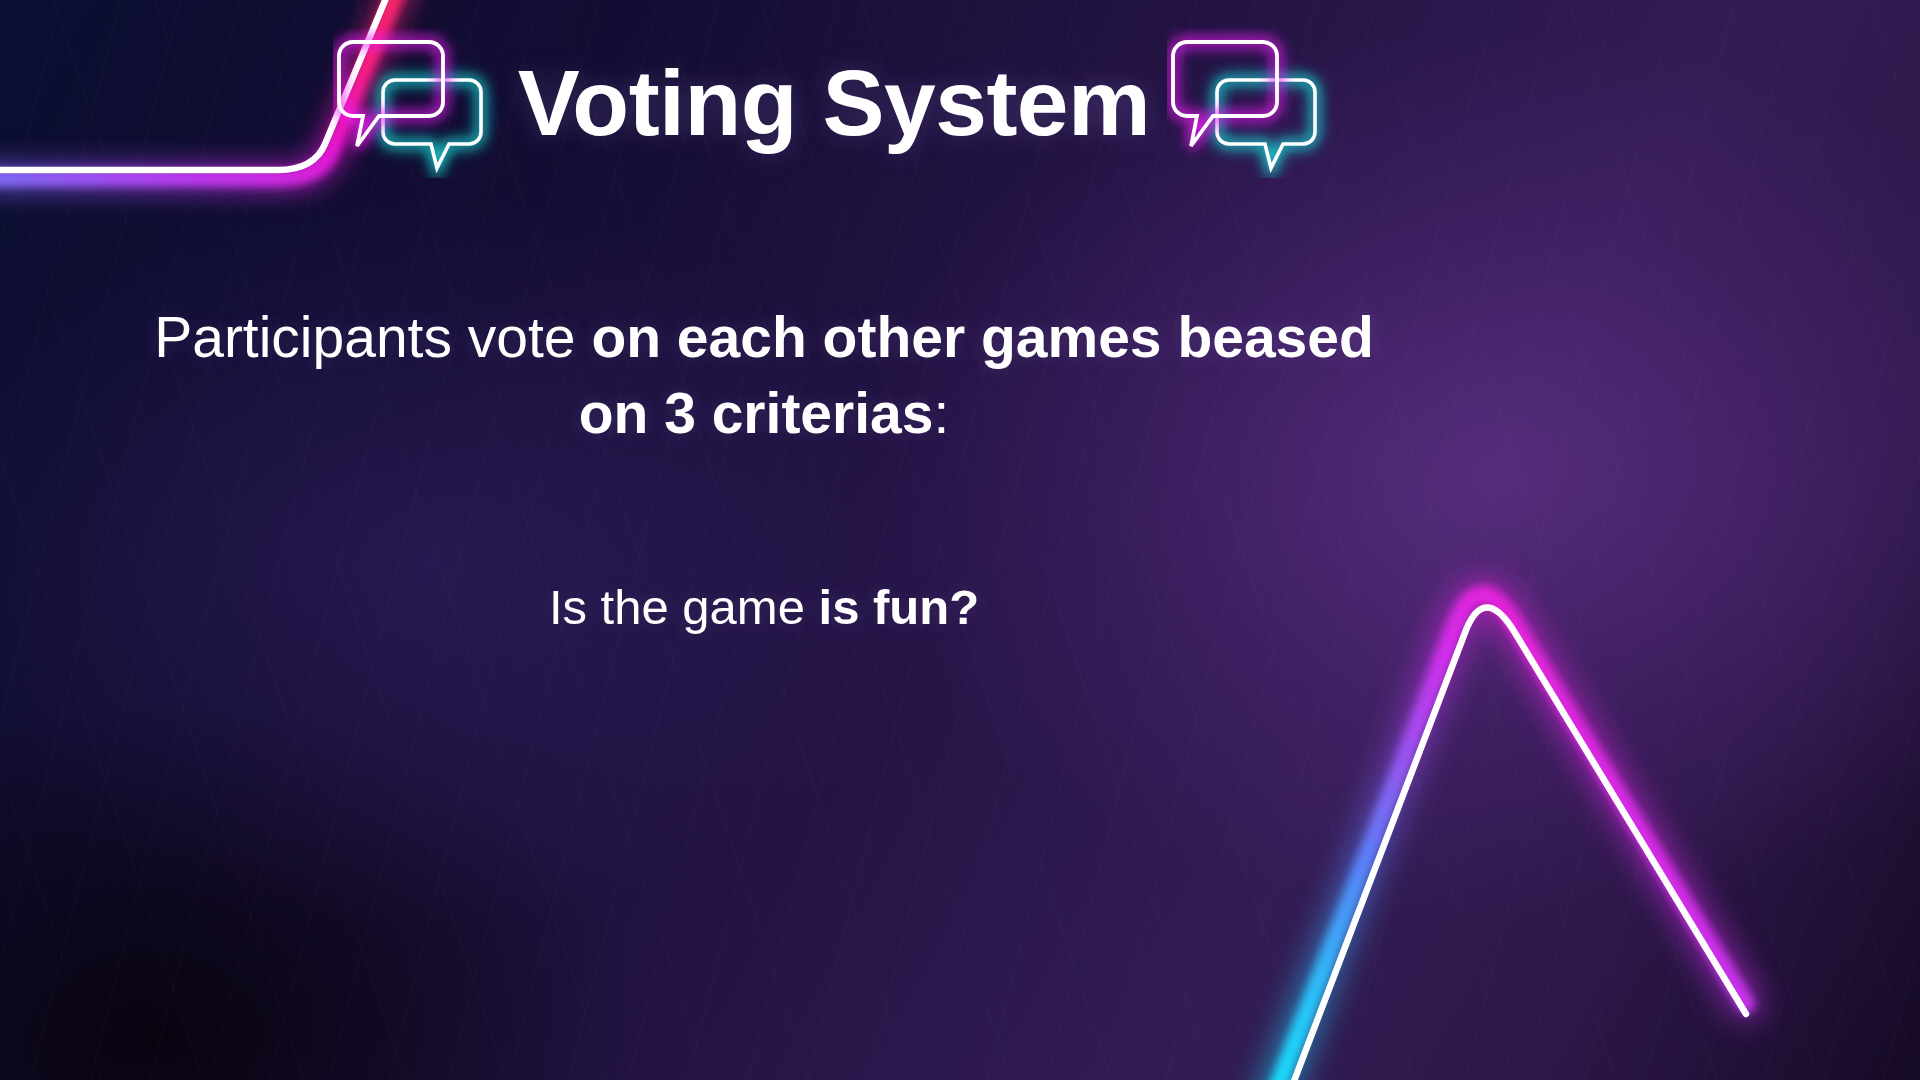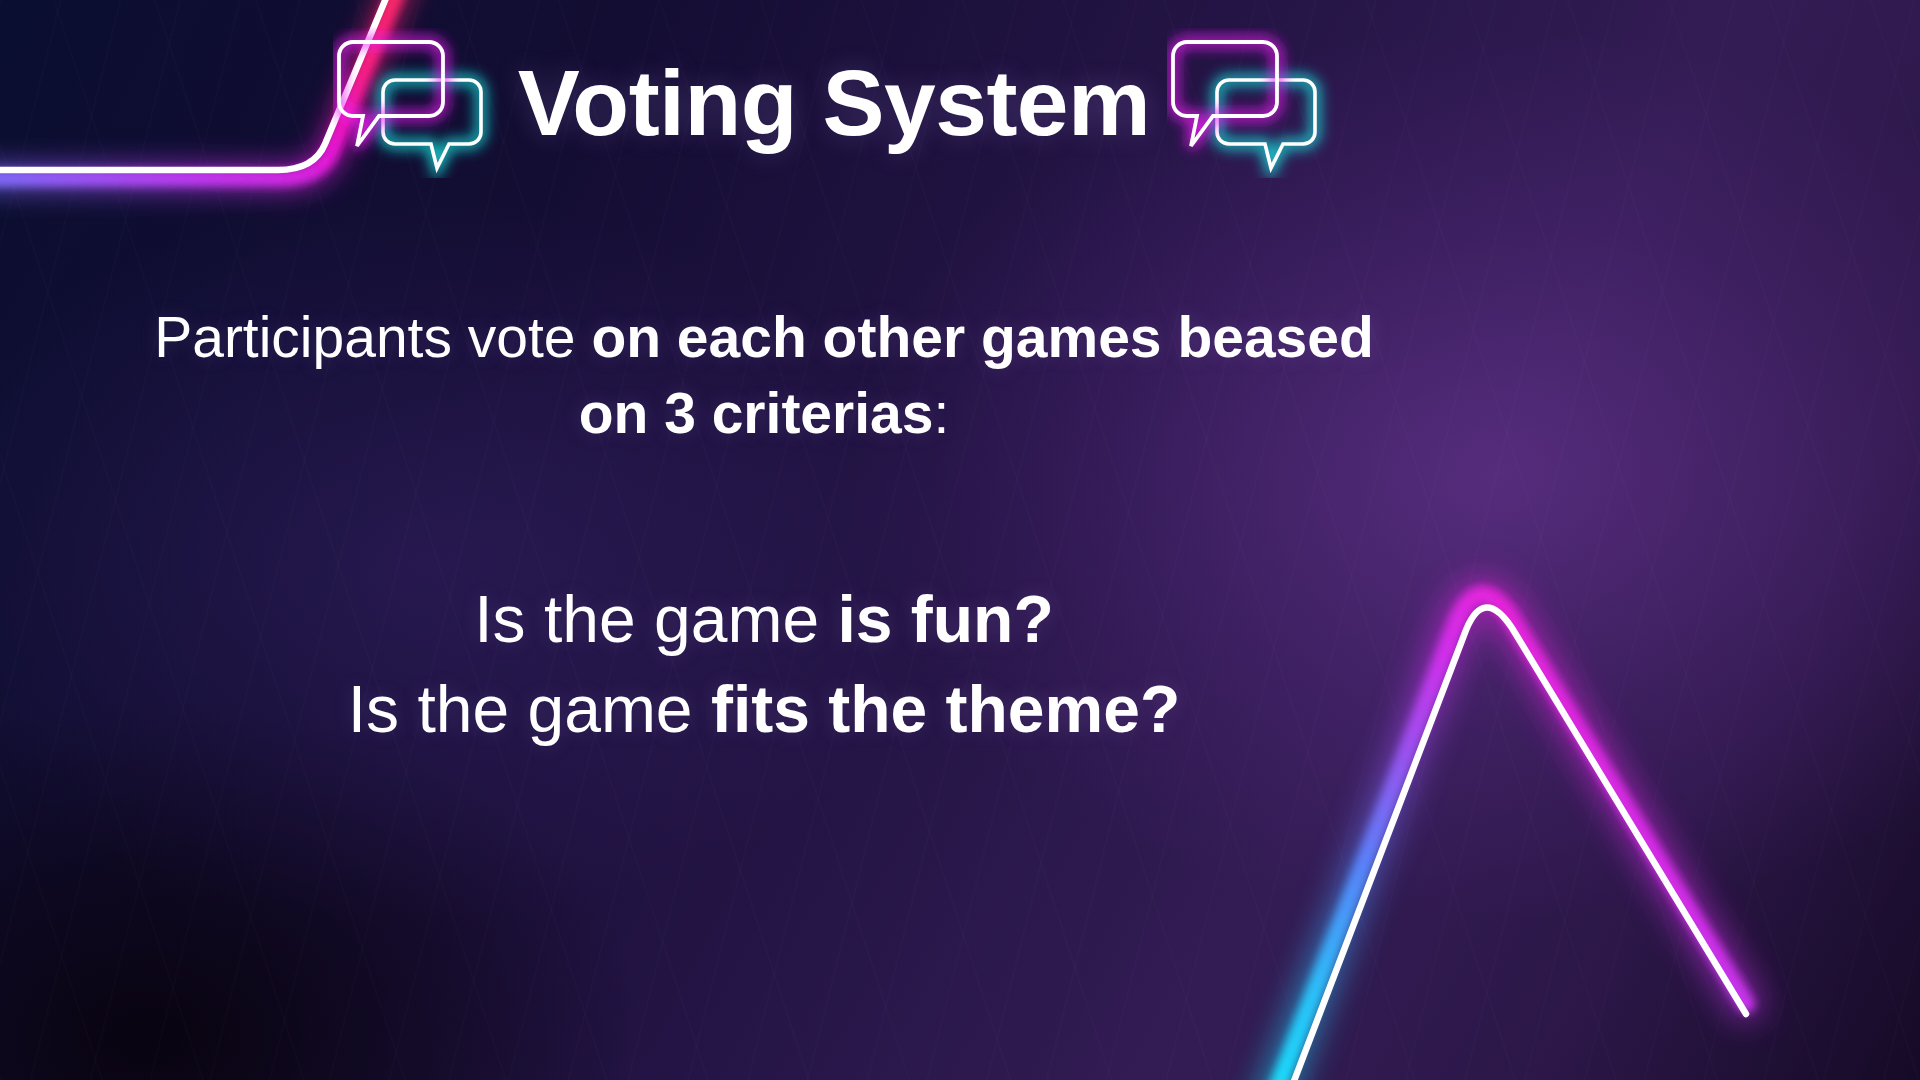--- a/index.html
+++ b/index.html
@@ -64,21 +64,21 @@
     font-size:57px;
     line-height:1.33;
     font-weight:400;
     padding:0 120px;
     text-shadow:0 0 20px rgba(170,140,230,0.18);
   }
   .para b { font-weight:700; }
   .gap-a { height:122px; }
   .gap-b { height:118px; }
   .qline {
-    font-size:66px;
+    font-size:49px;
     line-height:1.37;
     font-weight:400;
     text-shadow:0 0 20px rgba(170,140,230,0.18);
   }
   .qline b { font-weight:700; }
   .deadline {
     font-size:57px;
     line-height:1.3;
     font-weight:400;
     text-shadow:0 0 20px rgba(170,140,230,0.18);
@@ -190,20 +190,19 @@
 
   <div id="body-copy">
 
     <p class="para"><span>Participants vote </span><b>on each other games beased on 3 criterias</b><span>:</span></p>
 
     <div class="gap-a"></div>
 
     <p class="qline"><span>Is the game </span><b>is fun?</b></p>
 
 
-    <p class="qline"><span>Is the game </span><b>fits the theme?</b></p>
 
     <div class="gap-b"></div>
 
 
   </div>
 
 </div>
 
 </body></html>

